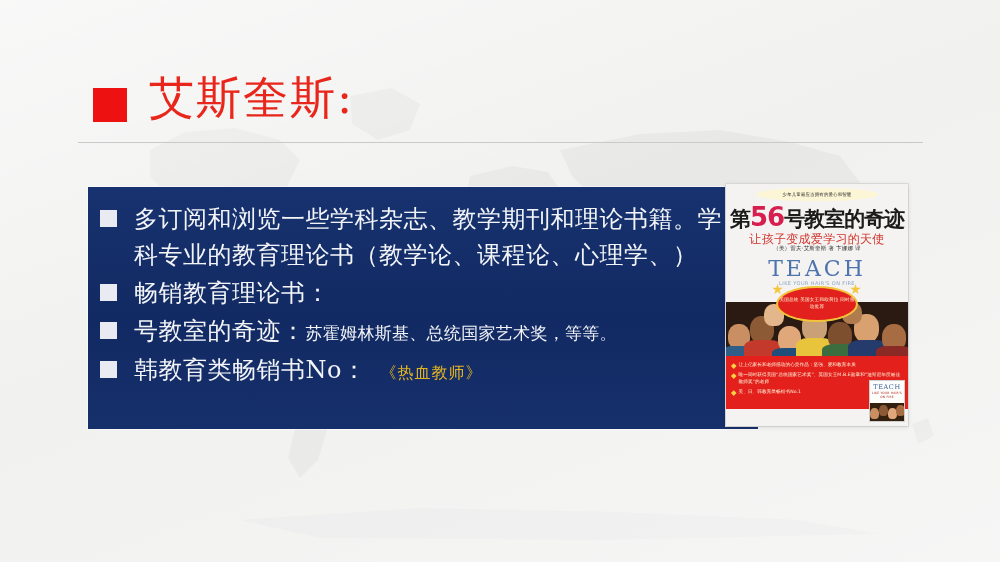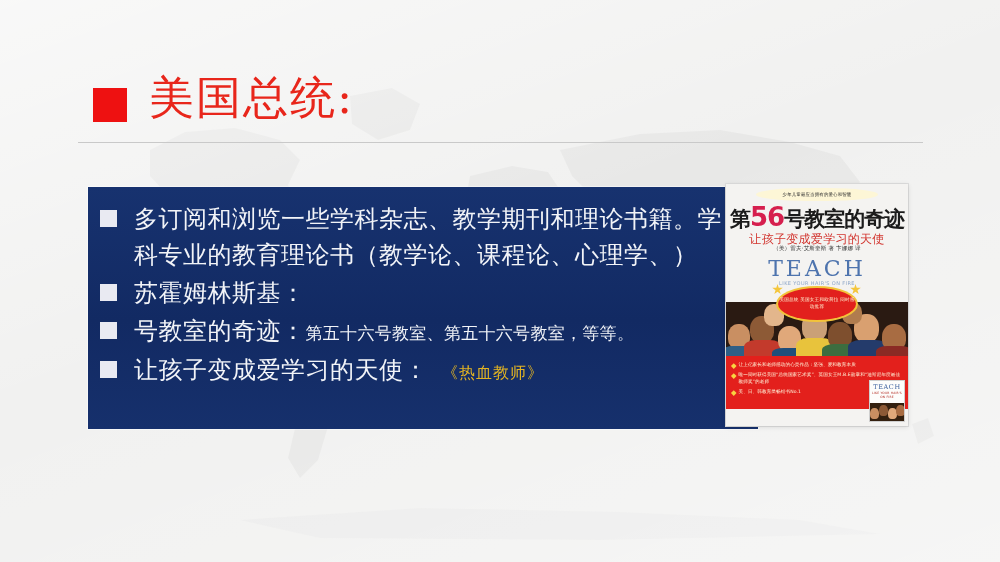--- a/index.html
+++ b/index.html
@@ -337,45 +337,45 @@
         <path d="M912,424 L928,418 L934,436 L918,444 Z"></path>
 
         <path d="M240,520 L420,508 L620,512 L800,520 L880,534 L600,540 L320,538 Z" opacity="0.55"></path>
       </g>
     </svg>
   </div>
   <div class="bg-sheen"></div>
 
   <div class="title-row">
     <div class="title-bullet"></div>
-    <div class="title-text">美国总统:</div>
+    <div class="title-text">艾斯奎斯:</div>
   </div>
   <div class="title-rule"></div>
 
   <div class="blue-panel">
     <div class="bullet-list">
 
       <div class="bullet-item">
         <div class="sq"></div>
         <div class="b-text tight">多订阅和浏览一些学科杂志、教学期刊和理论书籍。学科专业的教育理论书（教学论、课程论、心理学、）</div>
       </div>
 
       <div class="bullet-item">
         <div class="sq"></div>
-        <div class="b-text">苏霍姆林斯基：</div>
+        <div class="b-text">畅销教育理论书：</div>
       </div>
 
       <div class="bullet-item">
         <div class="sq"></div>
-        <div class="b-text"><span>号教室的奇迹：</span><span class="small-run">第五十六号教室、第五十六号教室，等等。</span></div>
+        <div class="b-text"><span>号教室的奇迹：</span><span class="small-run">苏霍姆林斯基、总统国家艺术奖，等等。</span></div>
       </div>
 
       <div class="bullet-item">
         <div class="sq"></div>
-        <div class="b-text"><span>让孩子变成爱学习的天使：</span><span class="gold">《热血教师》</span></div>
+        <div class="b-text"><span>韩教育类畅销书No：</span><span class="gold">《热血教师》</span></div>
       </div>
 
     </div>
   </div>
 
   <div class="book">
     <div class="book-inner">
 
       <div class="bk-banner">
         <span>少年儿童最应当拥有的爱心和智慧</span>

